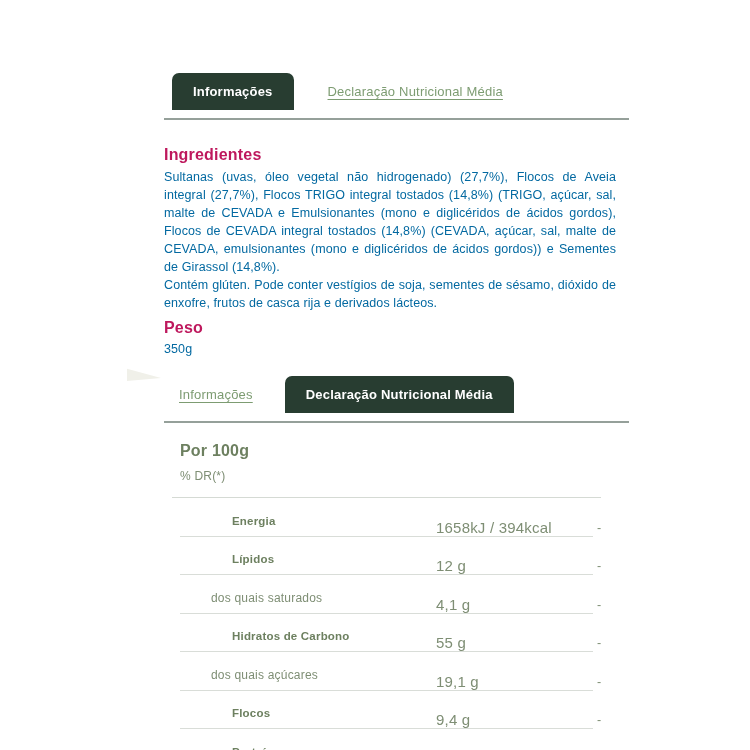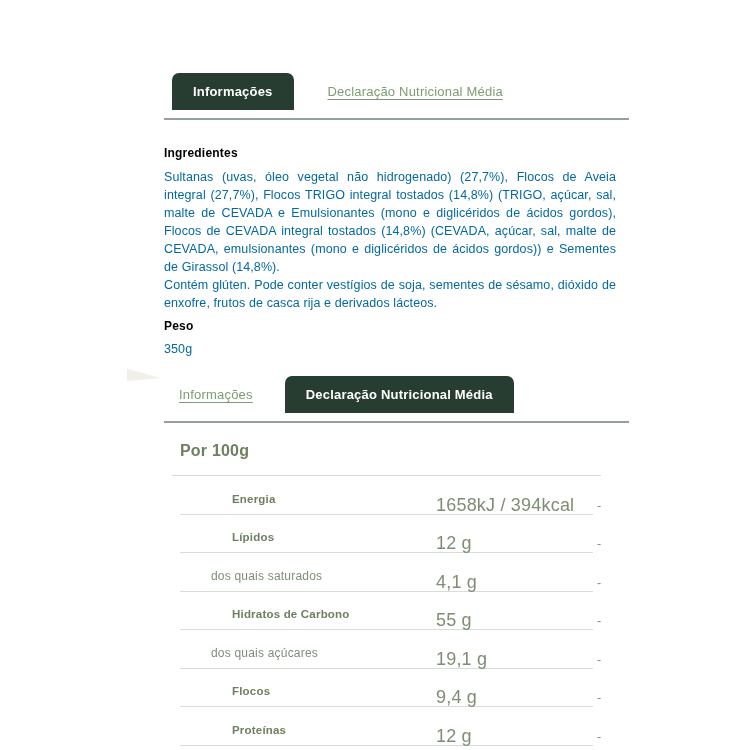--- a/index.html
+++ b/index.html
@@ -35,21 +35,21 @@
     cursor: pointer; white-space: nowrap;
   }
   .tabbar1 { top: 59px; }
   .tabbar1 .tab-link { margin-left: 26px; }
   .tabbar2 { top: 362px; }
   .tabbar2 .tab-link { margin-left: 15px; margin-right: 24px; }
 
   
   .subheading {
     left: 140px; width: 452px;
-    color: #000000; font-size: 12px; font-weight: bold; letter-spacing: 0.2px;
+    color: #be185d; font-size: 16px; font-weight: bold; letter-spacing: 0.2px;
   }
   .bodytext {
     left: 140px; width: 452px;
     color: #0369a1; font-size: 12.5px; line-height: 18px;
     text-align: justify; letter-spacing: 0.1px;
   }
   .heading-ingredientes { top: 122px; }
   .para-ingredientes   { top: 144px; }
   .para-alergenios     { top: 252px; }
   .heading-peso        { top: 295px; }
@@ -69,21 +69,21 @@
     position: relative; height: 30.5px;
     border-bottom: 1px solid #d9ddd8;
     display: flex; align-items: center;
   }
   .nlabel { color: #6d8060; font-size: 11.5px; letter-spacing: 0.2px; }
   .nlabel.bold { font-weight: bold; padding-left: 44px; }
   .nlabel.indent { padding-left: 23px; color: #7e8e74; font-size: 12px; }
   .nvalue {
     position: absolute; left: 248px; top: 50%;
     transform: translateY(-58%);
-    color: #7e8e74; font-size: 18px; letter-spacing: 0.2px;
+    color: #7e8e74; font-size: 15px; letter-spacing: 0.2px;
   }
   .ndr {
     position: absolute; left: 409px; top: 50%;
     transform: translateY(-58%);
     color: #7e8e74; font-size: 12.5px;
   }
 </style>
 </head>
 <body>
 
@@ -105,20 +105,21 @@
 <div class="abs bodytext value-peso">350g</div>
 
 <div class="abs tabbar tabbar2">
   <div class="tab-link">Informações</div>
   <div class="tab-active">Declaração Nutricional Média</div>
 </div>
 
 <div class="abs ntable">
   <div class="nheader">
     <span class="h1">Por 100g</span>
+    <span class="h2">% DR(*)</span>
   </div>
   <div>
       <div class="nrow">
         <span class="nlabel bold">Energia</span>
         <span class="nvalue">1658kJ / 394kcal</span>
         <span class="ndr">-</span>
       </div>
       <div class="nrow">
         <span class="nlabel bold">Lípidos</span>
         <span class="nvalue">12 g</span>

